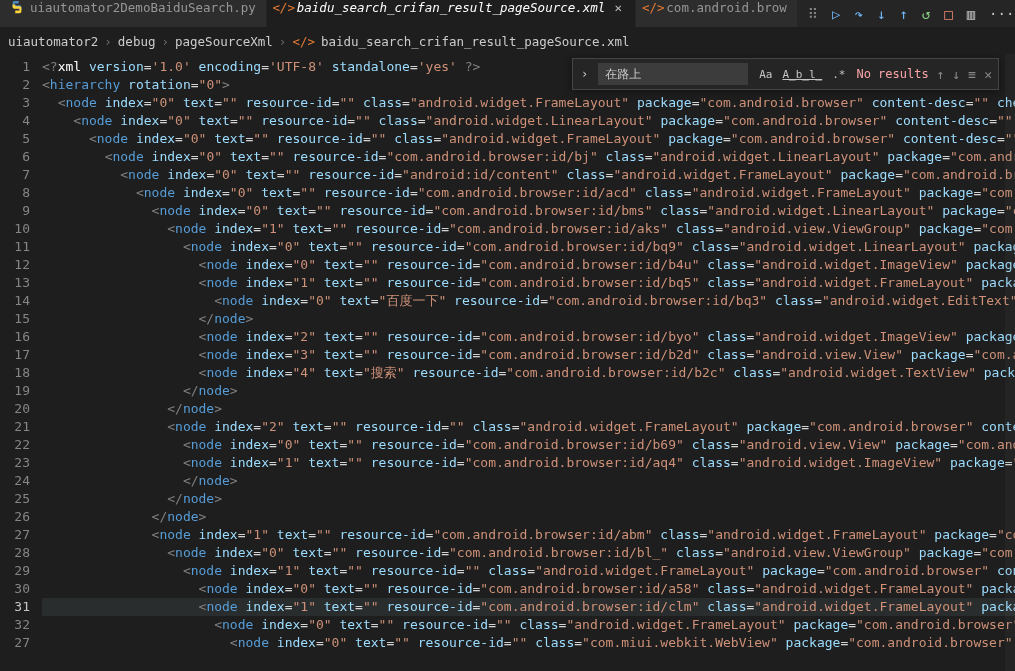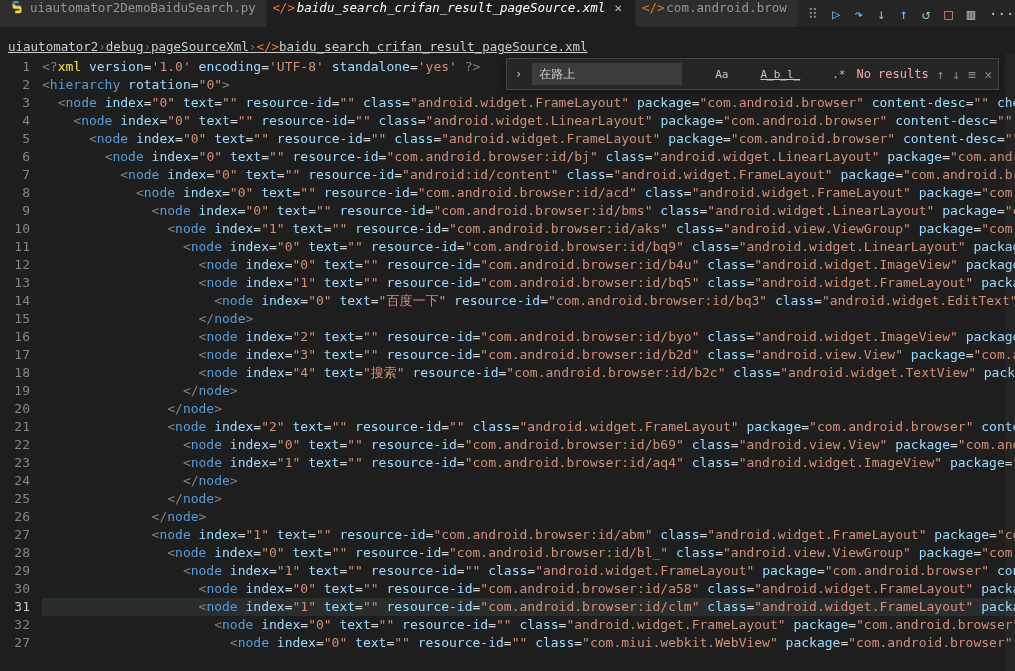--- a/index.html
+++ b/index.html
@@ -40,27 +40,27 @@
   margin-left: auto;
   display: flex;
   align-items: center;
   gap: 14px;
   padding: 0 10px;
   color: #c5c5c5;
 }
 .tabbar-actions .a { font-size: 14px; }
 .breadcrumb {
   display: flex;
-  align-items: flex-end;
+  align-items: center;
   height: 26px;
   padding: 0 8px;
+  gap: 6px;
   color: #cccccc;
   font-size: 12.5px;
   background: #1e1e1e;
-  text-decoration: underline;
 }
 .breadcrumb .chev { color: #6e6e6e; }
 .breadcrumb .ico { color:#e37933; }
 .editor-wrap {
   position: relative;
   height: calc(671px - 28px - 26px);
   overflow: hidden;
 }
 .find-widget {
   position: absolute;
@@ -80,21 +80,21 @@
 .find-input {
   background: #3c3c3c;
   border: 1px solid #3c3c3c;
   color: #cccccc;
   padding: 3px 6px;
   width: 150px;
   font-family: inherit;
   font-size: 12px;
 }
 .find-opts { display:flex; gap:4px; color:#c5c5c5; font-size:11px;}
-.find-opts span { padding:1px 3px;margin-left:22px; }
+.find-opts span { padding:1px 3px; }
 .find-results { color: #fca5a5; white-space:nowrap;}
 .find-nav { display:flex; gap:8px; color:#888; }
 .find-nav span { font-size:13px; }
 .editor {
   display: flex;
   height: 100%;
   overflow: hidden;
 }
 .gutter {
   width: 42px;
@@ -109,21 +109,21 @@
 .code {
   flex: 1;
   padding: 4px 0;
   line-height: 18px;
   font-size: 13px;
   white-space: pre;
   overflow: hidden;
 }
 .code .line { height:18px; }
 .code .line.hl { background: #2a2d2e; }
-.t-pi { color:#fde047; }
+.t-pi { color:#ffffff; }
 .t-tag { color:#569cd6; }
 .t-attr { color:#9cdcfe; }
 .t-eq { color:#d4d4d4; }
 .t-str { color:#ce9178; }
 .t-punc { color:#808080; }
 .minimap {
   position:absolute;
   right:0; top:0;
   width:10px;
   height:100%;

